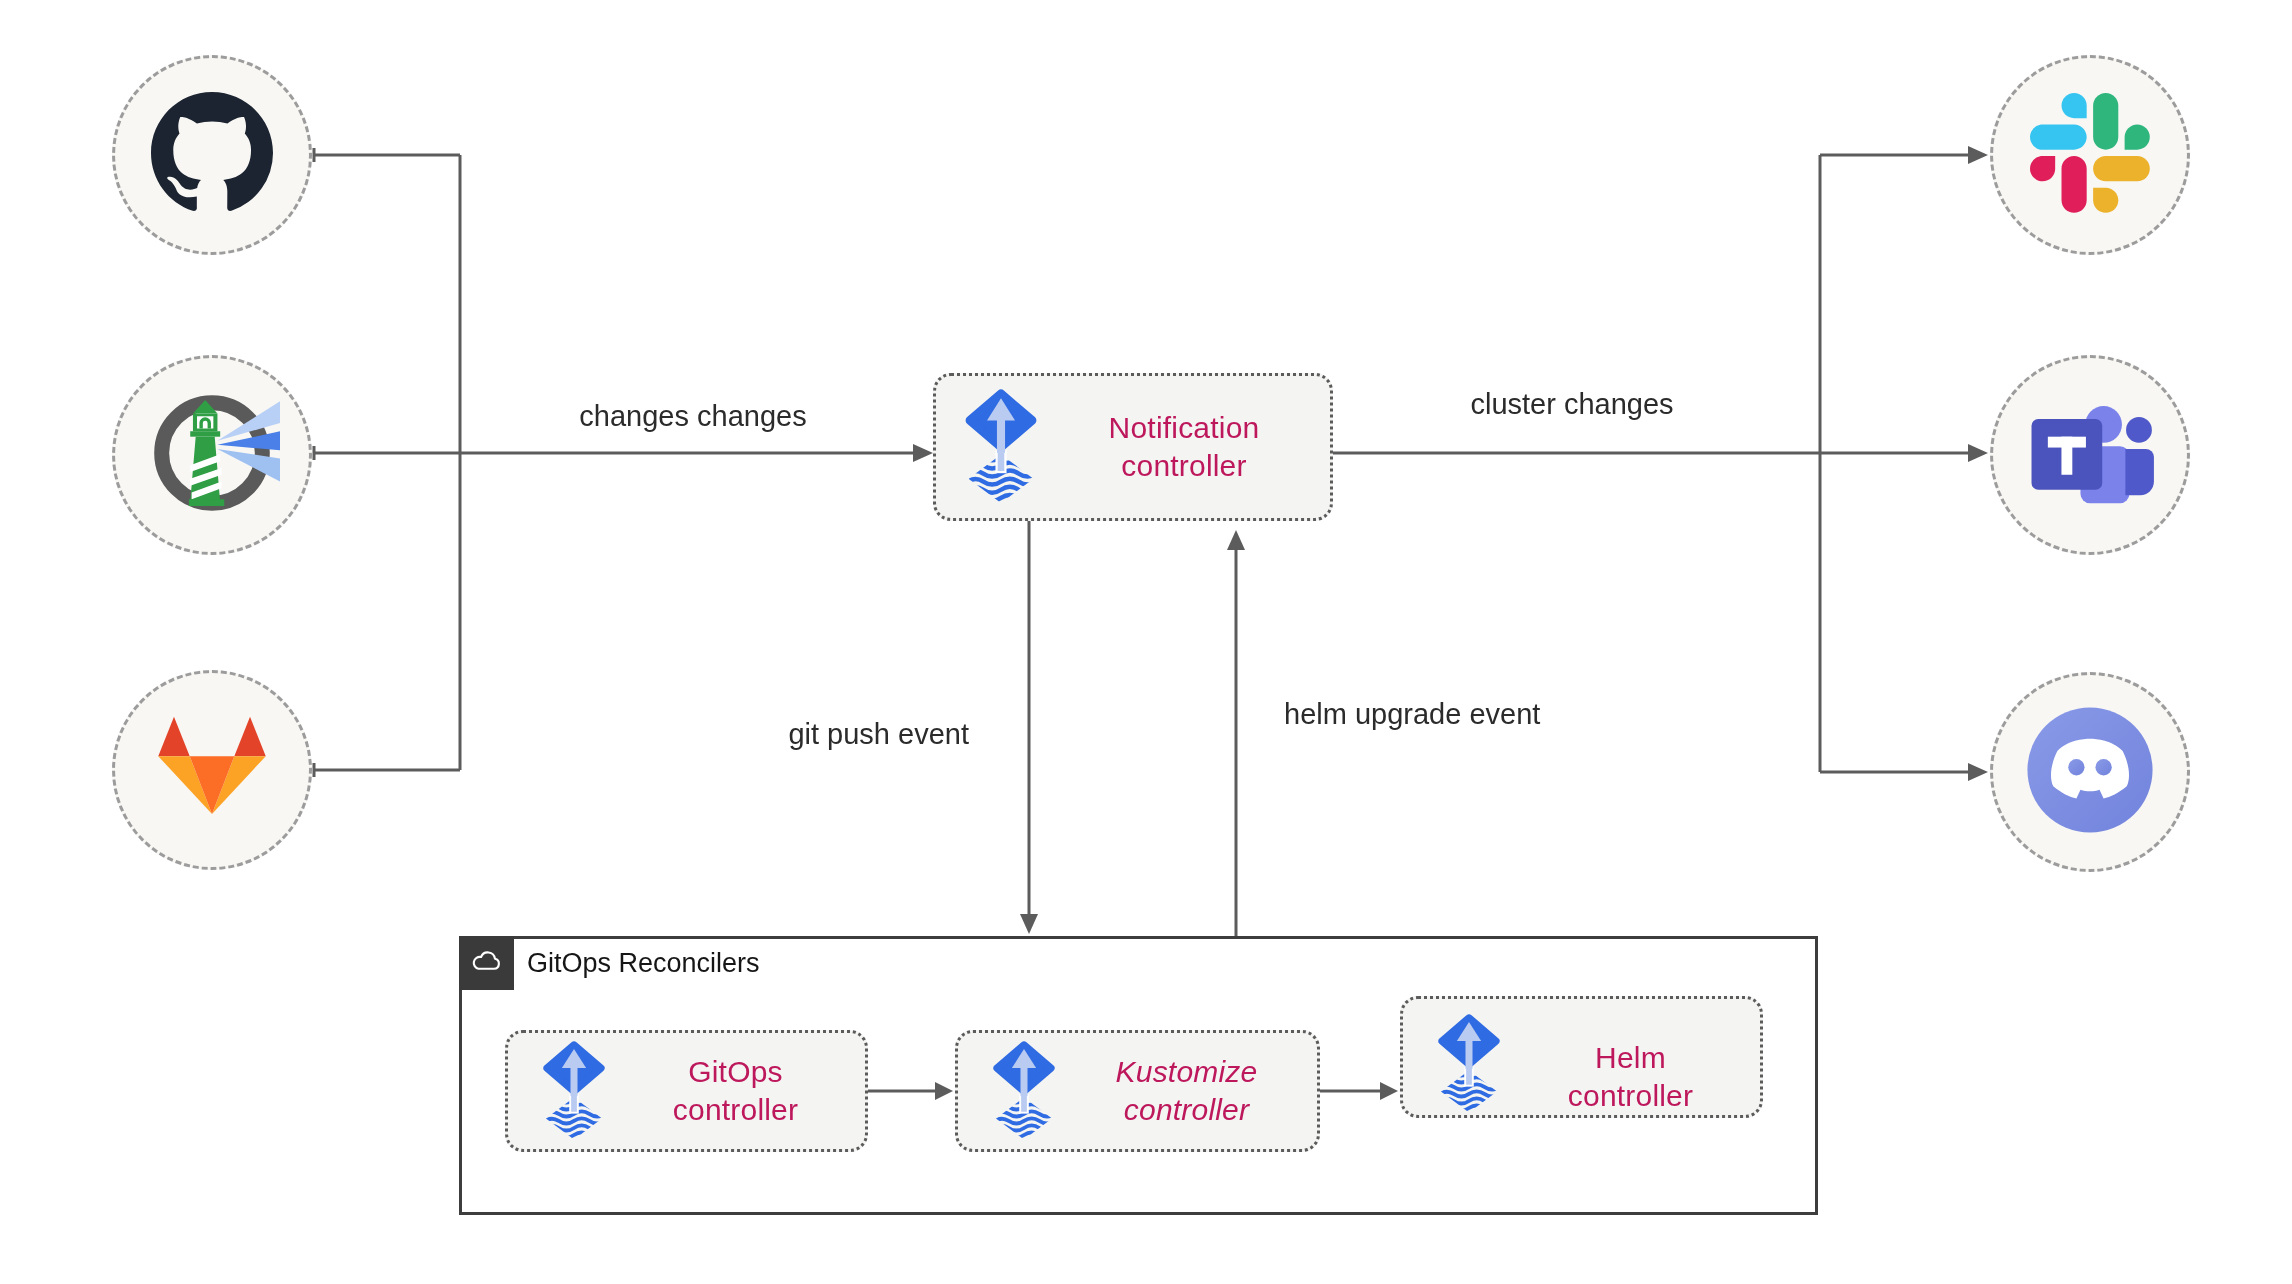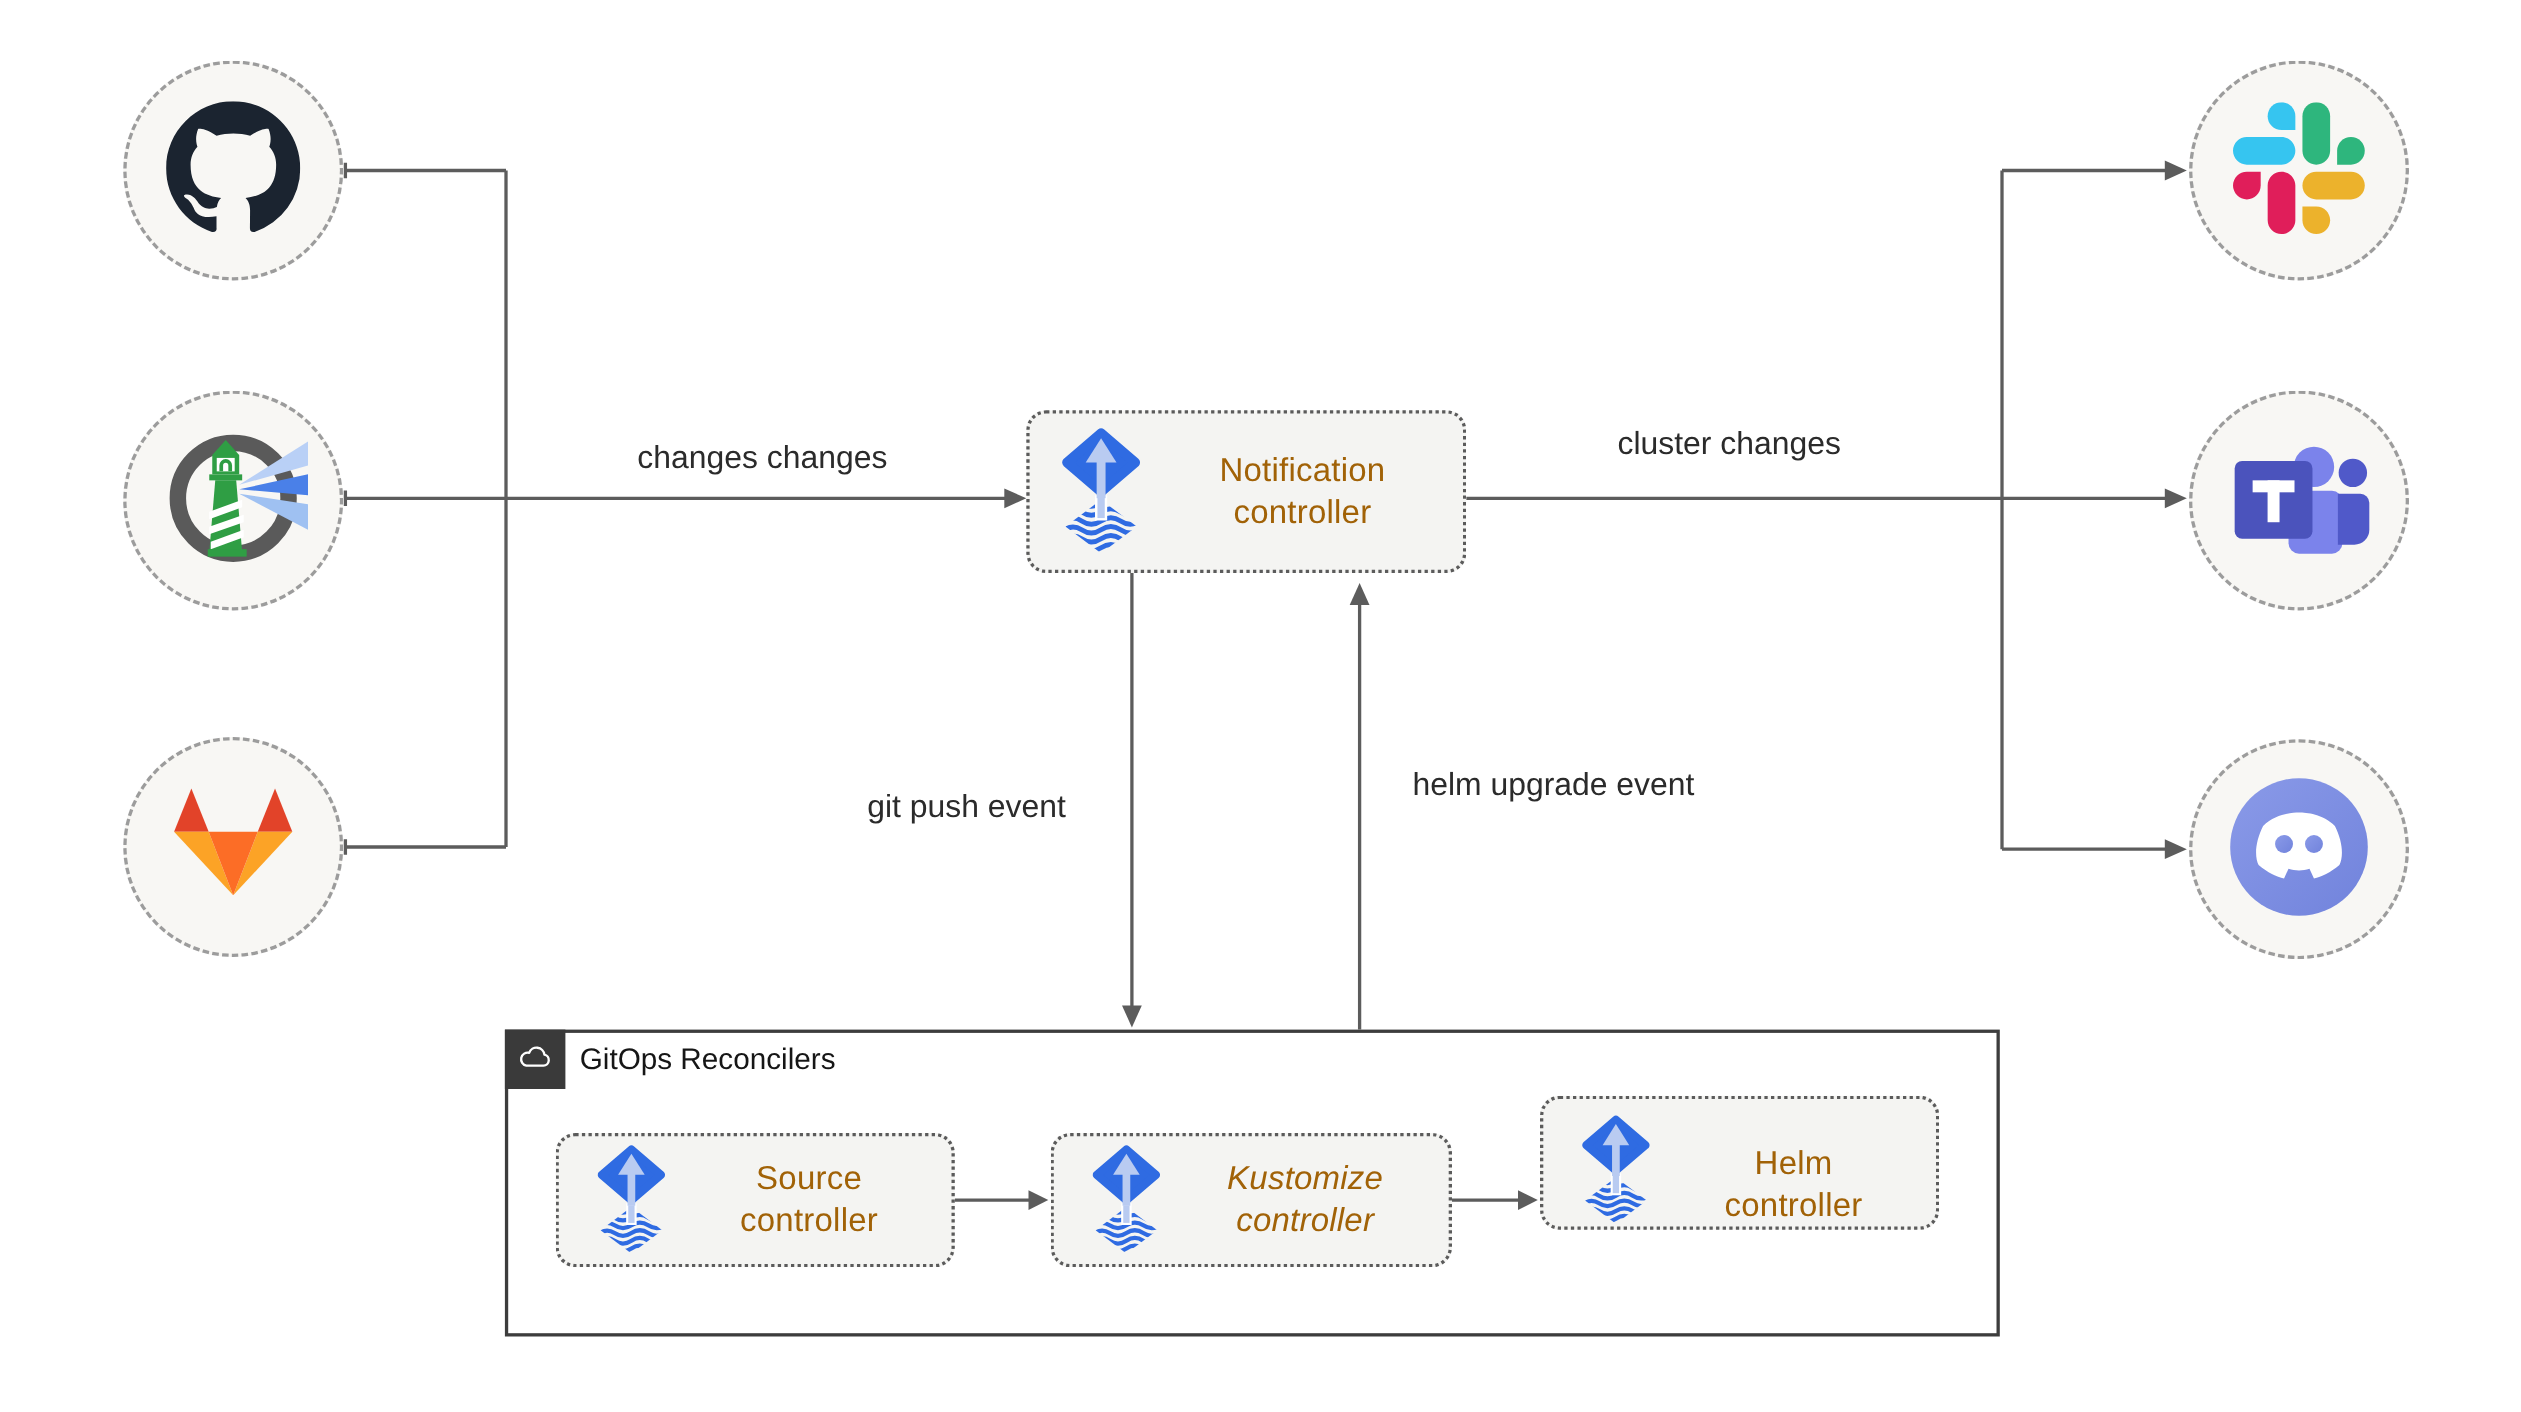--- a/index.html
+++ b/index.html
@@ -6,21 +6,21 @@
   body{width:2292px;height:1284px;position:relative;font-family:"Liberation Sans","DejaVu Sans",sans-serif;}
   .canvas{position:absolute;inset:0;width:2292px;height:1284px;background:#ffffff;overflow:hidden;}
   svg.edges{position:absolute;left:0;top:0;width:2292px;height:1284px;pointer-events:none;}
   .circle-node{position:absolute;width:200px;height:200px;border-radius:50%;
     background:#f8f7f4;border:3px dashed #9c9c9c;box-sizing:border-box;
     display:flex;align-items:center;justify-content:center;}
   .ctrl-box{position:absolute;background:#f4f4f2;border:3px dotted #5b5b5b;border-radius:18px;
     box-sizing:border-box;display:flex;align-items:center;}
   .ctrl-box .icon-wrap{flex:0 0 auto;display:flex;align-items:center;justify-content:center;}
   .ctrl-box .node-label{flex:1 1 auto;text-align:center;font-size:30px;line-height:38px;
-    color:#a16207;white-space:pre-line;letter-spacing:0.2px;}
+    color:#be185d;white-space:pre-line;letter-spacing:0.2px;}
   .edge-label{position:absolute;font-size:29px;color:#2b2b2b;white-space:nowrap;}
   .edge-label.centered{transform:translateX(-50%);}
   .group-box{position:absolute;left:459px;top:936px;width:1359px;height:279px;
     border:3px solid #3d3d3d;box-sizing:border-box;background:transparent;}
   .group-badge{position:absolute;left:459px;top:936px;width:55px;height:54px;background:#3a3a3a;
     display:flex;align-items:center;justify-content:center;}
   .group-title{position:absolute;left:527px;top:948px;font-size:27px;color:#161616;text-align:center;}
   .hidden-defs{position:absolute;width:0;height:0;overflow:hidden;}
 </style>
 </head>
@@ -191,21 +191,21 @@
     </span>
   </div>
   <div class="group-title">GitOps Reconcilers</div>
 
   <div class="ctrl-box" style="left:505px;top:1030px;width:363px;height:122px;padding-left:34px;">
     <span class="icon-wrap">
       <svg width="64" height="102" viewBox="0 0 100 160">
           <use href="#flux-logo"></use>
         </svg>
     </span>
-    <div class="node-label">Source
+    <div class="node-label">GitOps
 controller</div>
   </div>
 
   <div class="ctrl-box" style="left:955px;top:1030px;width:365px;height:122px;padding-left:34px;font-style:italic;">
     <span class="icon-wrap">
       <svg width="64" height="102" viewBox="0 0 100 160">
           <use href="#flux-logo"></use>
         </svg>
     </span>
     <div class="node-label">Kustomize

